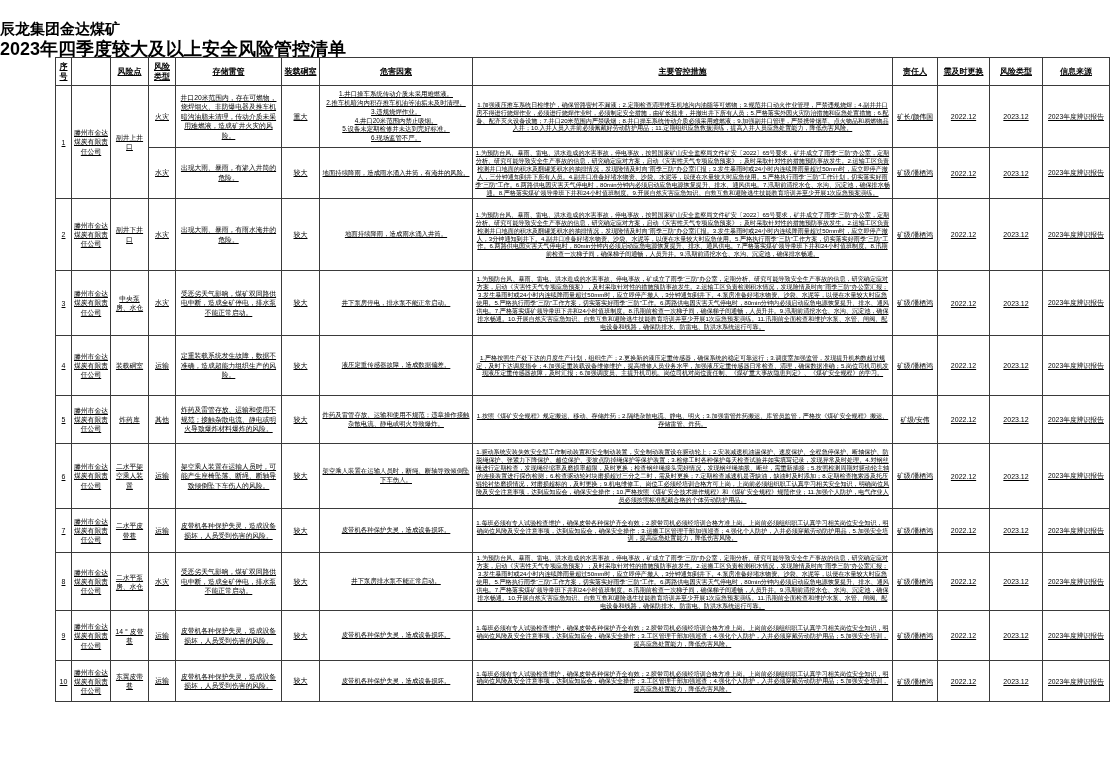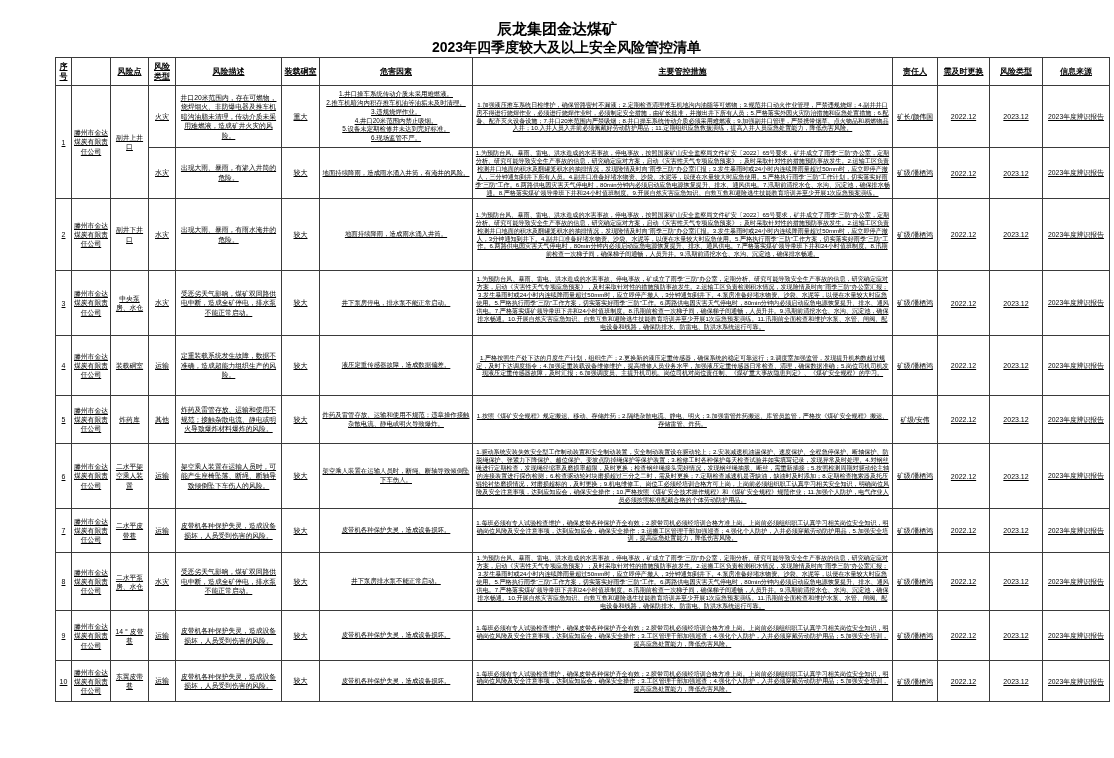--- a/index.html
+++ b/index.html
@@ -1,23 +1,23 @@
 <!DOCTYPE html>
 <html><head>
 <meta charset="utf-8">
 <style>
   html,body{margin:0;padding:0;}
   body{
     width:1114px;height:758px;background:#ffffff;position:relative;
     font-family:"Liberation Sans","DejaVu Sans",sans-serif;color:#000;
     overflow:hidden;
   }
-  .title-wrap{position:absolute;top:20px;left:0;width:1114px;text-align:center;}
+  .title-wrap{position:absolute;top:20px;left:0;width:1114px;}
   .title-line1{font-size:15px;font-weight:bold;line-height:1.2;}
-  .title-line2{font-size:14px;font-weight:bold;line-height:1.3;padding-left:19px;}
+  .title-line2{font-size:18px;font-weight:bold;line-height:1.3;}
   table.risk{
     position:absolute;left:55px;top:57px;width:1055px;
     border-collapse:collapse;table-layout:fixed;text-decoration:underline;
   }
   table.risk th,table.risk td{
     border:1px solid #3a3a3a;overflow:hidden;padding:1px 2px;
     vertical-align:middle;text-align:center;word-break:break-all;
   }
   table.risk th{font-size:8px;font-weight:bold;line-height:1.2;}
   td.c-seq{font-size:7px;}
@@ -54,21 +54,21 @@
       <col style="width: 52px;">
       <col style="width: 53px;">
       <col style="width: 67px;">
     </colgroup>
   <thead>
     <tr id="header-row" style="height: 28px;">
         <th>序号</th>
         <th></th>
         <th>风险点</th>
         <th>风险类型</th>
-        <th>风险描述</th>
+        <th>存储雷管</th>
         <th>装载硐室</th>
         <th>危害因素</th>
         <th>主要管控措施</th>
         <th>责任人</th>
         <th>需及时更换</th>
         <th>风险类型</th>
         <th>信息来源</th>
       </tr>
   </thead>
   <tbody id="table-body">

